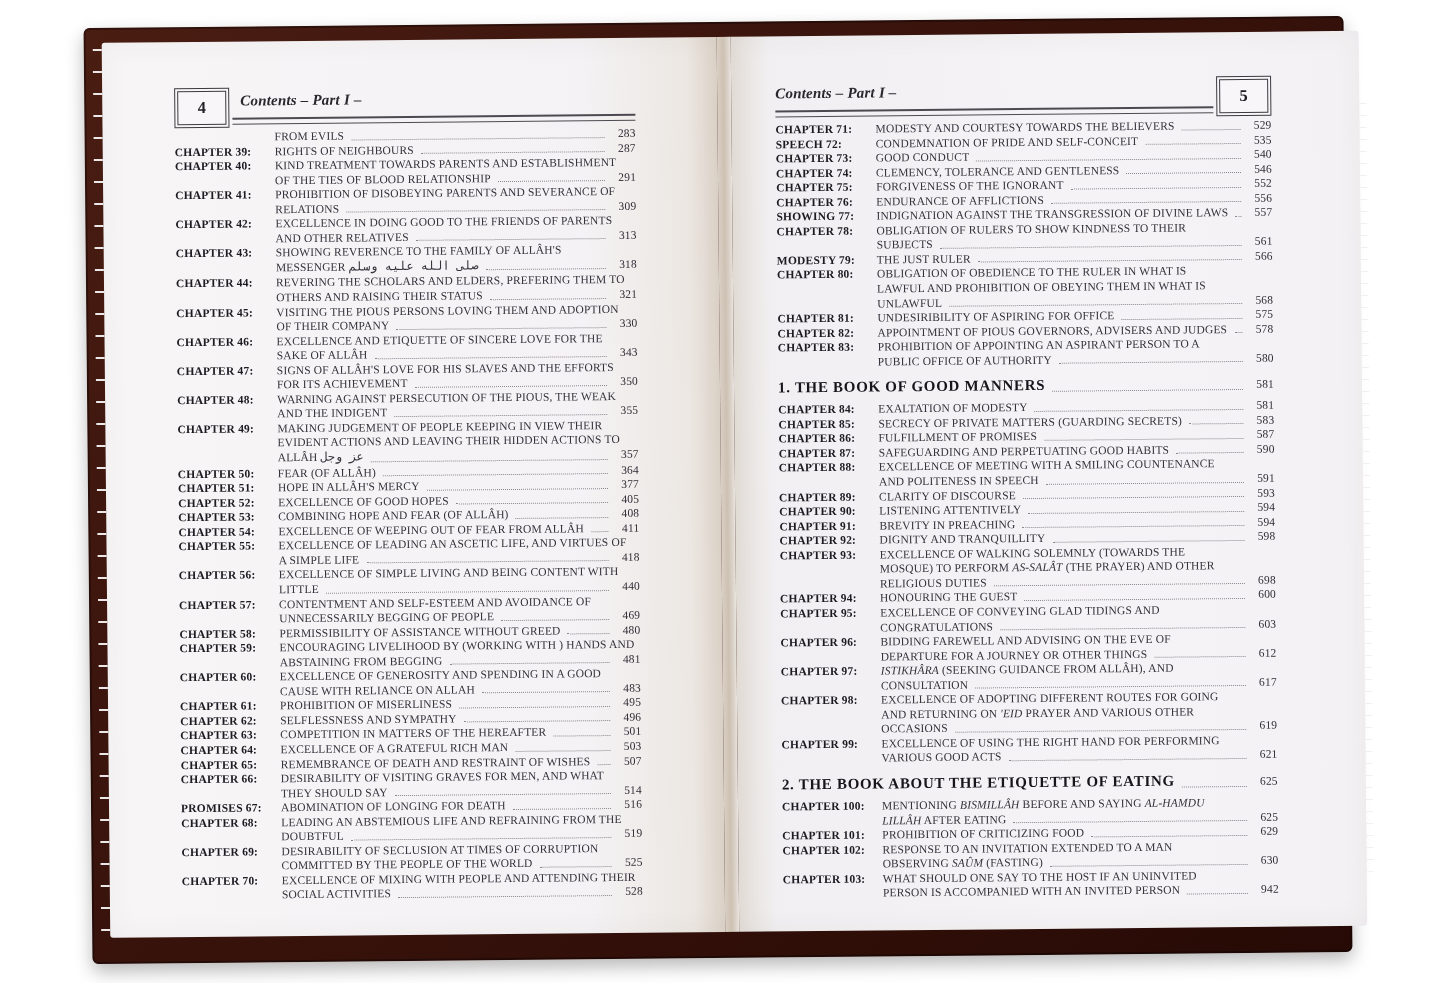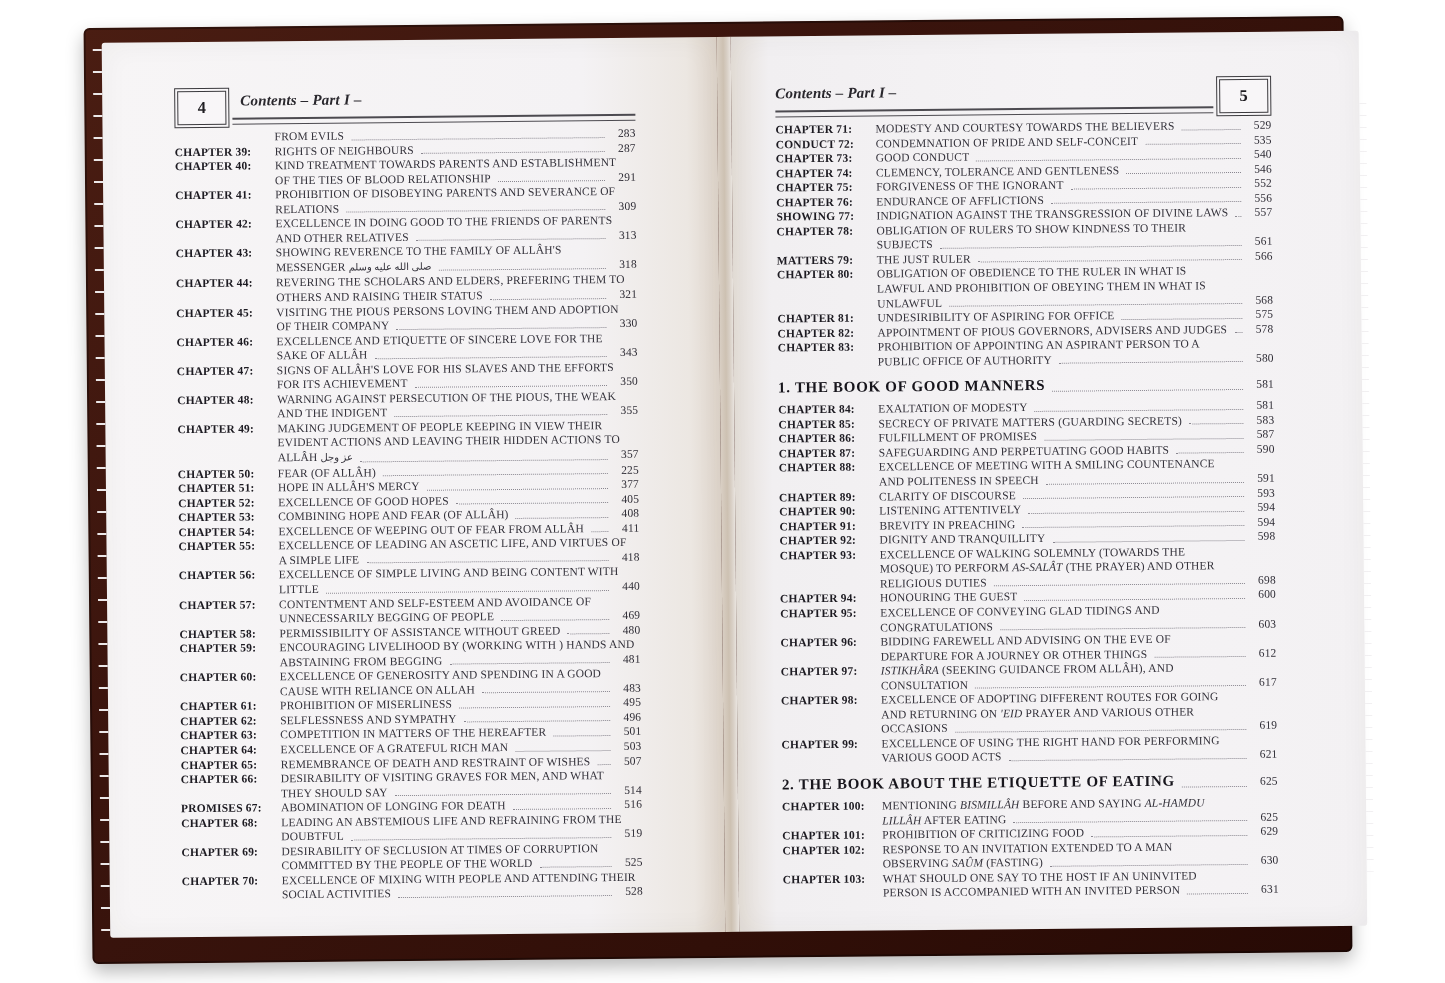--- a/index.html
+++ b/index.html
@@ -89,21 +89,21 @@
   .section-entry .t{white-space:nowrap;}
   .section-entry .leader{
     flex:1 1 auto;min-width:6px;align-self:stretch;
     border-bottom:1.6px dotted #8a8790;margin:0 5px 4px 7px;
   }
   .section-entry .pg{
     flex:0 0 auto;min-width:26px;text-align:right;
     font-weight:normal;font-size:11.5px;letter-spacing:0.15px;color:#2f2d36;
   }
   i{}
-  .ar{font-family:Liberation Serif, serif;font-size:10px;letter-spacing:0;}
+  .ar{font-family:Liberation Mono, monospace;font-size:12px;letter-spacing:0;}
 </style>
 </head>
 <body>
 
 <div class="book">
   <div class="pages">
 
     <div class="page page-left">
       <div class="stitch-edge"></div>
       <div class="page-inner">
@@ -267,21 +267,21 @@
                   <span class="pg">357</span>
                 </span>
               </span>
             </div>
             <div class="entry">
               <span class="lbl">CHAPTER 50:</span>
               <span class="bd" style="display:flex;flex-direction:column;">
                 <span class="line">
                   <span class="t">FEAR (OF ALLÂH)</span>
                   <span class="leader"></span>
-                  <span class="pg">225</span>
+                  <span class="pg">364</span>
                 </span>
               </span>
             </div>
             <div class="entry">
               <span class="lbl">CHAPTER 51:</span>
               <span class="bd" style="display:flex;flex-direction:column;">
                 <span class="line">
                   <span class="t">HOPE IN ALLÂH'S MERCY</span>
                   <span class="leader"></span>
                   <span class="pg">377</span>
@@ -526,21 +526,21 @@
               <span class="lbl">CHAPTER 71:</span>
               <span class="bd" style="display:flex;flex-direction:column;">
                 <span class="line">
                   <span class="t">MODESTY AND COURTESY TOWARDS THE BELIEVERS</span>
                   <span class="leader"></span>
                   <span class="pg">529</span>
                 </span>
               </span>
             </div>
             <div class="entry">
-              <span class="lbl">CONDUCT 72:</span>
+              <span class="lbl">SPEECH 72:</span>
               <span class="bd" style="display:flex;flex-direction:column;">
                 <span class="line">
                   <span class="t">CONDEMNATION OF PRIDE AND SELF-CONCEIT</span>
                   <span class="leader"></span>
                   <span class="pg">535</span>
                 </span>
               </span>
             </div>
             <div class="entry">
               <span class="lbl">CHAPTER 73:</span>
@@ -599,21 +599,21 @@
                   <span class="t">OBLIGATION OF RULERS TO SHOW KINDNESS TO THEIR</span>
                 </span>
                 <span class="line">
                   <span class="t">SUBJECTS</span>
                   <span class="leader"></span>
                   <span class="pg">561</span>
                 </span>
               </span>
             </div>
             <div class="entry">
-              <span class="lbl">MATTERS 79:</span>
+              <span class="lbl">MODESTY 79:</span>
               <span class="bd" style="display:flex;flex-direction:column;">
                 <span class="line">
                   <span class="t">THE JUST RULER</span>
                   <span class="leader"></span>
                   <span class="pg">566</span>
                 </span>
               </span>
             </div>
             <div class="entry">
               <span class="lbl">CHAPTER 80:</span>
@@ -899,21 +899,21 @@
             </div>
             <div class="entry">
               <span class="lbl">CHAPTER 103:</span>
               <span class="bd" style="display:flex;flex-direction:column;">
                 <span class="line">
                   <span class="t">WHAT SHOULD ONE SAY TO THE HOST IF AN UNINVITED</span>
                 </span>
                 <span class="line">
                   <span class="t">PERSON IS ACCOMPANIED WITH AN INVITED PERSON</span>
                   <span class="leader"></span>
-                  <span class="pg">631</span>
+                  <span class="pg">942</span>
                 </span>
               </span>
             </div>
           </div>
       </div>
     </div>
 
   </div>
 </div>
 

